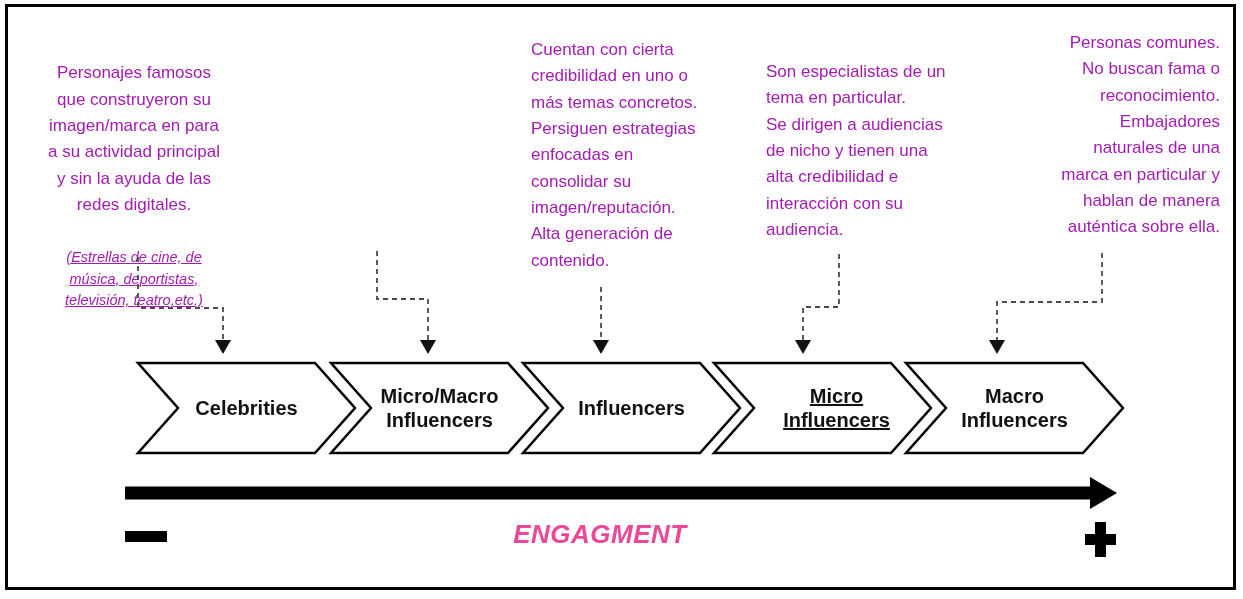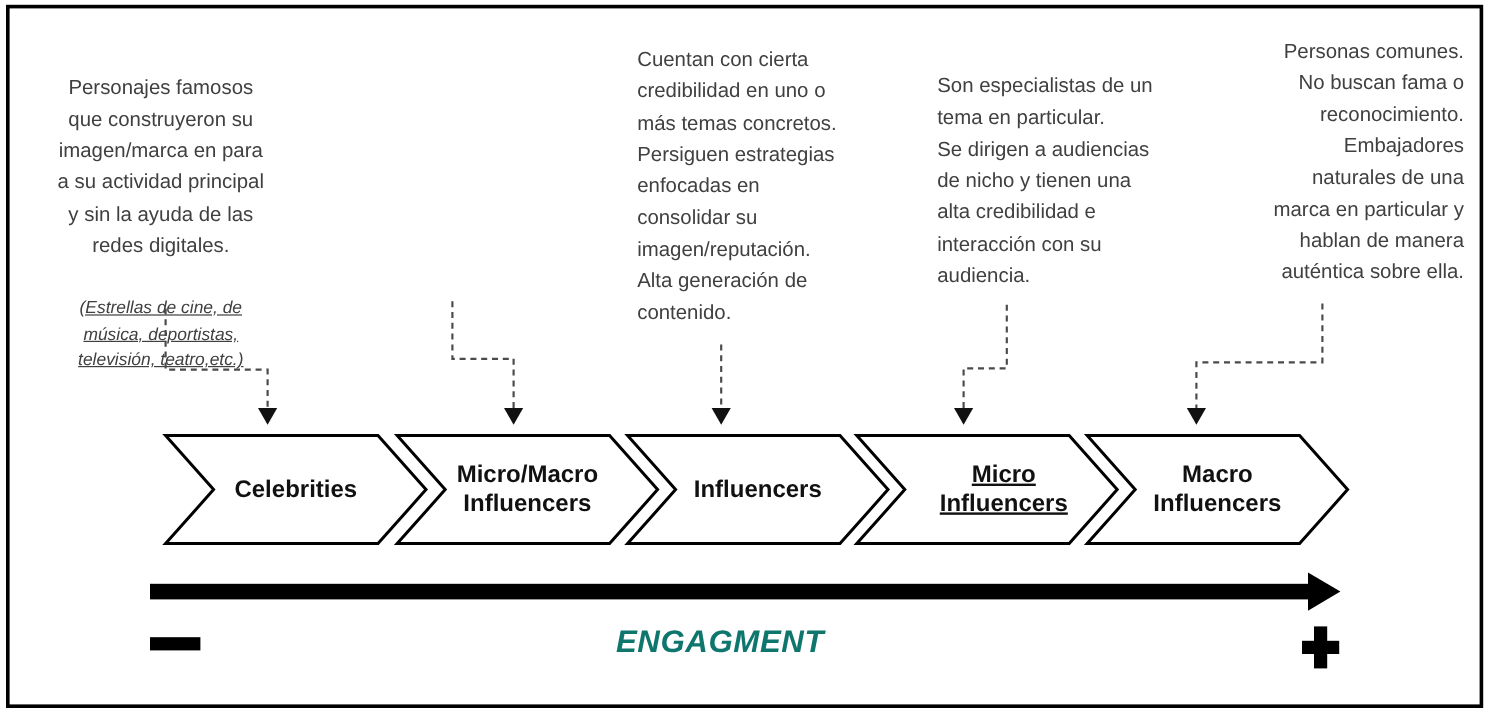--- a/index.html
+++ b/index.html
@@ -6,43 +6,43 @@
   .canvas {
     position:relative; width:1243px; height:599px; background:#ffffff;
     font-family:"Liberation Sans", sans-serif; color:#111; overflow:hidden;
   }
   .frame {
     position:absolute; left:5px; top:4px; width:1231px; height:586px;
     border:3px solid #000; box-sizing:border-box;
   }
   .ann {
     position:absolute; font-size:17px; line-height:1.55; white-space:pre-line;
-    color:#404040; letter-spacing:0;
+    color:#a21caf; letter-spacing:0;
   }
   .ann-center { text-align:center; }
   .ann1 { left:28px;  top:34px;  width:212px; }
   .ann2 { left:268px; top:55px;  width:228px; }
   .ann3 { left:531px; top:37px;  width:218px; }
-  .ann4 { left:766px; top:59px;  width:222px;margin-left:15px; }
+  .ann4 { left:766px; top:59px;  width:222px; }
   .ann5 { left:1008px;top:30px;  width:212px;text-align:right; }
   .ann-note { font-style:italic; font-size:14.5px; line-height:1.5; margin-top:2px; white-space:pre-line;text-decoration:underline; }
   svg.layer { position:absolute; left:0; top:0; pointer-events:none; }
   .chevron-svg { position:absolute; left:130px; top:360px; }
   .stage-label {
     position:absolute; top:360px; width:217px; height:96px;
     display:flex; align-items:center; justify-content:center;
     text-align:center; font-weight:bold; font-size:20px; line-height:1.22;
     white-space:pre-line; color:#111;
   }
   .sl1 { left:138px; } .sl2 { left:331px; } .sl3 { left:523px; }
   .sl4 { left:728px;text-decoration:underline; } .sl5 { left:906px; }
   .axis-label {
     position:absolute; left:460px; top:519px; width:280px;
     text-align:center; font-weight:bold; font-style:italic; font-size:26px;
-    letter-spacing:0.5px; color:#0f766e;
+    letter-spacing:0.5px; color:#ec4899;
   }
 </style>
 </head>
 <body>
 
 <div class="canvas">
 
   <div class="frame"></div>
 
   <div class="ann ann1 ann-center">

